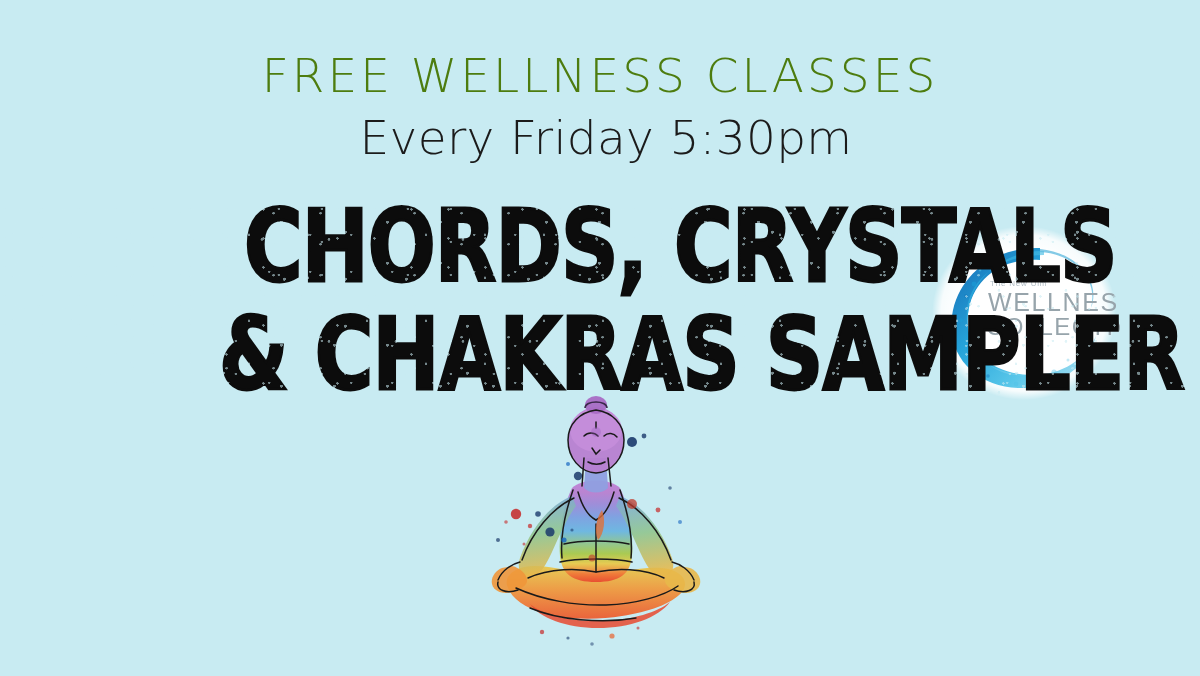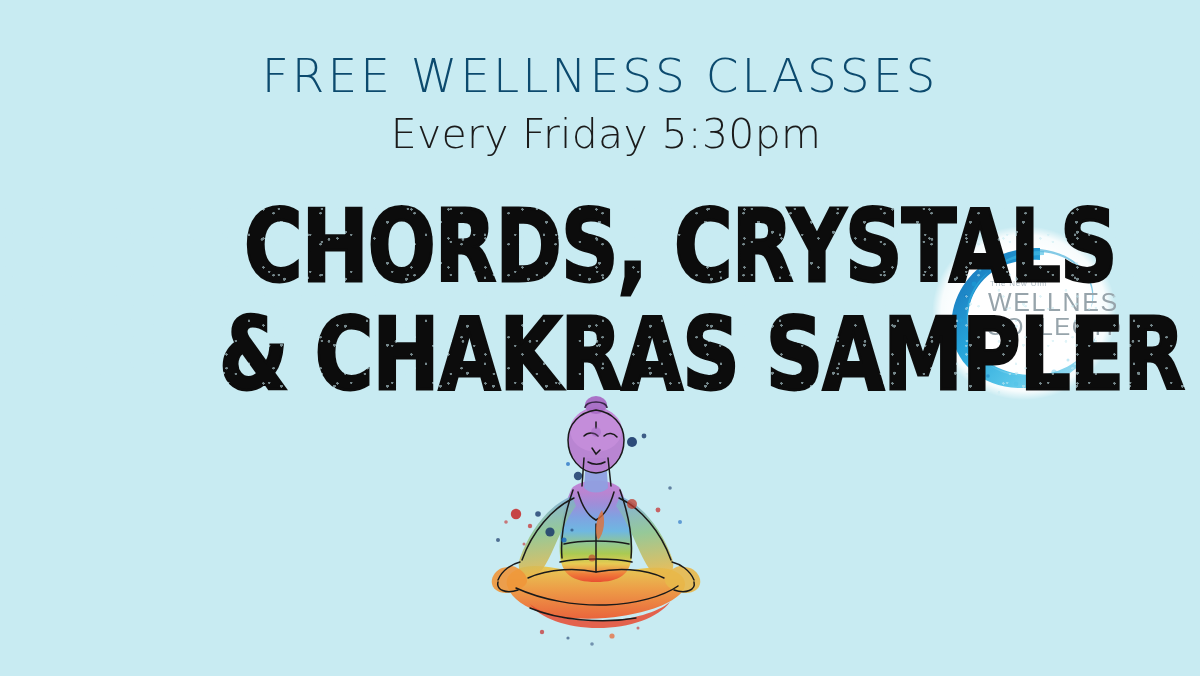--- a/index.html
+++ b/index.html
@@ -27,28 +27,28 @@
     top: 52px;
     left: 0;
     width: 1200px;
     text-align: center;
   }
   #headline-1 {
     font-family: "DejaVu Sans", sans-serif;
     font-weight: 300;
     font-size: 47px;
     letter-spacing: 3.0px;
-    color: #0c4a6e;
+    color: #4d7c0f;
     line-height: 1.0;
     white-space: nowrap;
   }
   #headline-2 {
     font-family: "DejaVu Sans", sans-serif;
     font-weight: 300;
-    font-size: 41px;
+    font-size: 47px;
     letter-spacing: 0.3px;
     color: #1b1b1b;
     line-height: 1.0;
     margin-top: 15px;
     white-space: nowrap;
     padding-left: 12px;
   }
 
   
   #title-block {

